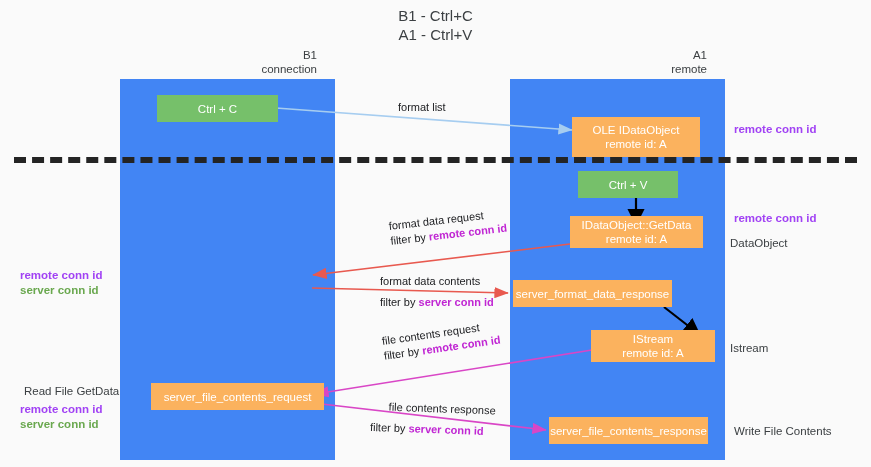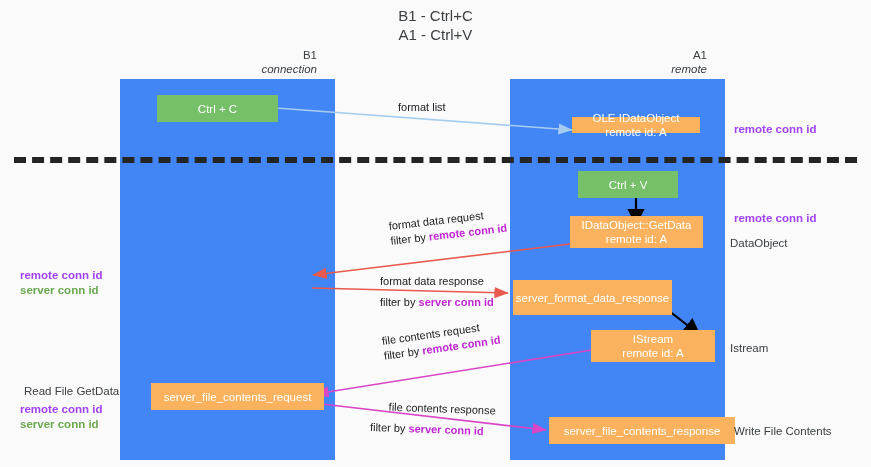--- a/index.html
+++ b/index.html
@@ -33,21 +33,21 @@
   
   .col-head {
     position: absolute;
     text-align: right;
     font-size: 11.5px;
     color: #3c4043;
     line-height: 14px;
     width: 180px;
   }
   .col-head .c-name { display: block; }
-  .col-head .c-sub { display: block; font-style: italic; }
+  .col-head .c-sub { display: block; }
 
   
   .lane {
     position: absolute;
     background: #4285f4;
   }
   #lane-b1 { left: 120px;  top: 79px; width: 215px; height: 381px; }
   #lane-a1 { left: 510px;  top: 79px; width: 215px; height: 381px; }
 
   
@@ -161,63 +161,63 @@
 
     <path d="M 313 403 L 546 430" stroke="#d946c6" stroke-width="1.6" fill="none" marker-end="url(#ah-magenta)"></path>
   </svg>
 
   <div id="divider"></div>
 
   <div class="node green" style="left:157px; top:95px;  width:121px; height:27px;">
     <span class="l1">Ctrl + C</span>
   </div>
 
-  <div class="node orange" style="left:572px; top:117px; width:128px; height:16px;">
+  <div class="node orange" style="left:572px; top:117px; width:128px; height:40px;">
     <span class="l1">OLE IDataObject</span>
     <span class="l2">remote id: A</span>
   </div>
 
   <div class="node green" style="left:578px; top:171px; width:100px; height:27px;">
     <span class="l1">Ctrl + V</span>
   </div>
 
   <div class="node orange" style="left:570px; top:216px; width:133px; height:32px;">
     <span class="l1">IDataObject::GetData</span>
     <span class="l2">remote id: A</span>
   </div>
 
 
-  <div class="node orange" style="left:513px; top:280px; width:159px; height:35px;">
+  <div class="node orange" style="left:513px; top:280px; width:159px; height:27px;">
     <span class="l1">server_format_data_response</span>
   </div>
 
   <div class="node orange" style="left:591px; top:330px; width:124px; height:32px;">
     <span class="l1">IStream</span>
     <span class="l2">remote id: A</span>
   </div>
 
   <div class="node orange" style="left:151px; top:383px; width:173px; height:27px;">
     <span class="l1">server_file_contents_request</span>
   </div>
 
-  <div class="node orange" style="left:549px; top:417px; width:186px; height:27px;">
+  <div class="node orange" style="left:549px; top:417px; width:159px; height:27px;">
     <span class="l1">server_file_contents_response</span>
   </div>
 
   <div class="edge-label" style="left:398px; top:100px;">
     <span>format list</span>
   </div>
 
   <div class="edge-label" style="left:388px; top:219px; transform:rotate(-6.5deg); transform-origin:left top;">
     <div>format data request</div>
     <div><span>filter by </span><span class="hl-remote">remote conn id</span></div>
   </div>
 
   <div class="edge-label" style="left:380px; top:274px;">
-    <div>format data response</div>
+    <div>format data contents</div>
     <div style="margin-top:6px;"><span>filter by </span><span class="hl-server">server conn id</span></div>
   </div>
 
   <div class="edge-label" style="left:381px; top:334px; transform:rotate(-8deg); transform-origin:left top;">
     <div>file contents request</div>
     <div><span>filter by </span><span class="hl-remote">remote conn id</span></div>
   </div>
 
   <div class="edge-label" style="left:371px; top:399px; transform:rotate(2deg); transform-origin:left top;">
     <div style="margin-left:18px;">file contents response</div>

